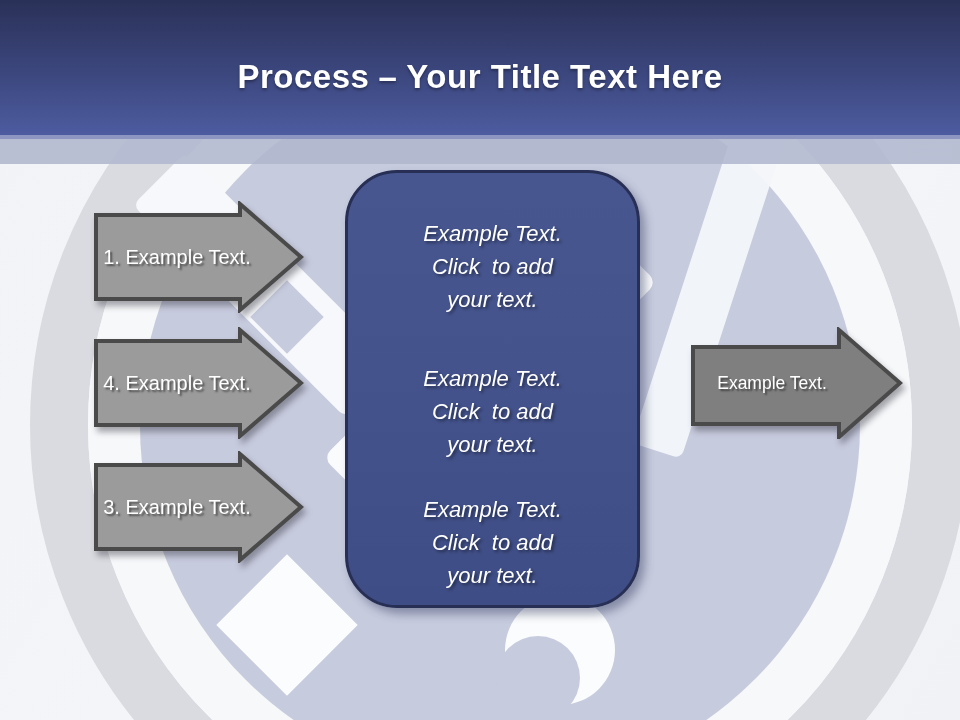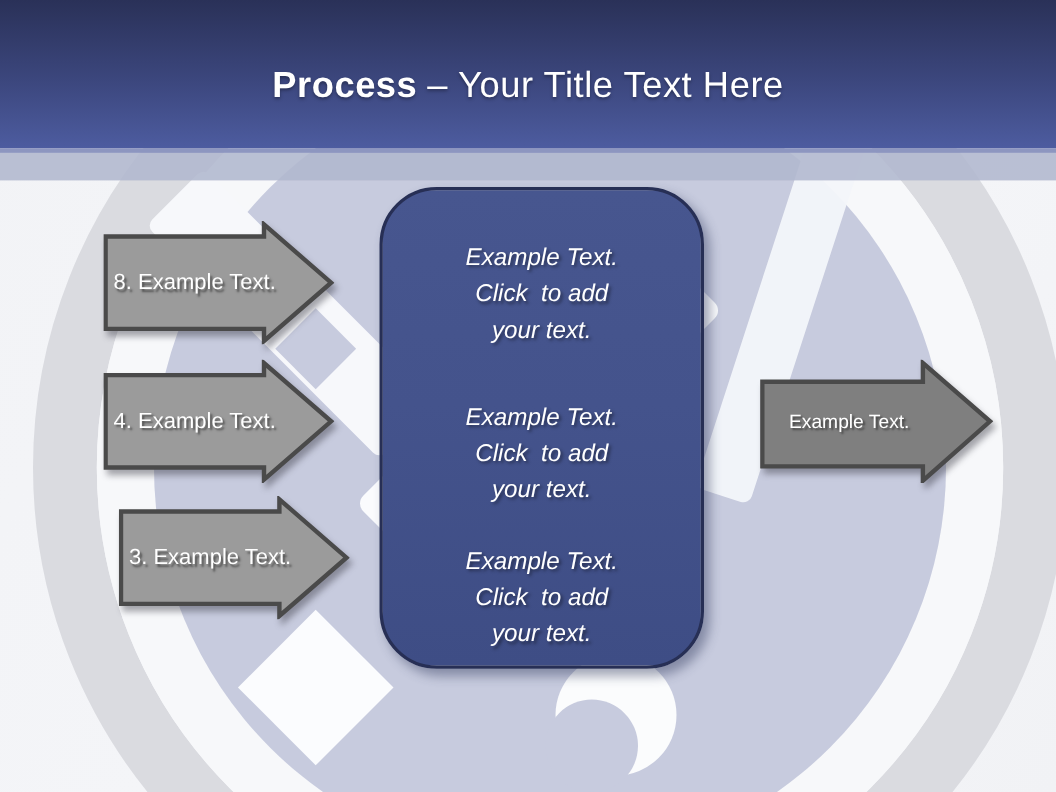--- a/index.html
+++ b/index.html
@@ -54,21 +54,21 @@
   .header {
     position:absolute; left:0; top:0; width:960px; height:135px; z-index:3;
     background:linear-gradient(180deg, var(--header-top,#2a3158) 0%, #3c477e 55%, var(--header-bottom,#4d5ca0) 100%);
     display:flex; align-items:center; justify-content:center;
   }
   .title {
     color:#ffffff; font-size:33px; letter-spacing:.5px; margin-top:18px;
     text-shadow:0 2px 3px rgba(0,0,0,.35); white-space:nowrap;
   }
   .title .t-bold { font-weight:bold; }
-  .title .t-rest { font-weight:normal; margin-left:9px; }
+  .title .t-rest { font-weight:bold; margin-left:9px; }
   .header-sep {
     position:absolute; left:0; top:135px; width:960px; height:4px; z-index:3;
     background:#8d96c0;
   }
   .header-band {
     position:absolute; left:0; top:139px; width:960px; height:25px; z-index:2;
     background:rgba(177,183,206,0.88);
   }
 
   
@@ -78,21 +78,21 @@
   .arrow-left polygon { fill:var(--left-arrow-fill,#9b9b9b); stroke:var(--arrow-border,#4a4a4a); stroke-width:4; }
   .arrow-right polygon { fill:var(--right-arrow-fill,#7f7f7f); stroke:var(--arrow-border,#4a4a4a); stroke-width:4; }
   .arrow-label {
     position:absolute; left:8px; right:52px; top:0; bottom:0;
     display:flex; align-items:center; justify-content:center;
     color:#ffffff; font-size:20px; text-shadow:2px 2px 2px rgba(0,0,0,.5);
     white-space:nowrap;
   }
   #arrow-1 { left:94px; top:201px; }
   #arrow-2 { left:94px; top:327px; }
-  #arrow-3 { left:108px; top:451px; }
+  #arrow-3 { left:94px; top:451px; }
   #arrow-out { left:691px; top:327px; width:212px; }
   #arrow-out .arrow-label { font-size:17.5px; right:58px; }
 
   
   .center-box {
     position:absolute; left:345px; top:170px; width:295px; height:438px; z-index:4;
     background:linear-gradient(180deg,#47568f 0%, var(--box-fill,#44538c) 45%, #3e4d85 100%);
     border:3px solid var(--box-border,#272f55); border-radius:52px;
     box-shadow:5px 6px 10px rgba(50,60,95,.45);
     display:flex; flex-direction:column; align-items:center;
@@ -129,21 +129,21 @@
     <div class="title">
       <span class="t-bold">Process</span><span class="t-rest">– Your Title Text Here</span>
     </div>
   </div>
   <div class="header-sep"></div>
 
   <div class="arrow arrow-left" id="arrow-1">
     <svg viewBox="0 0 210 112">
       <polygon points="2,14 146,14 146,3 207,56 146,109 146,98 2,98"></polygon>
     </svg>
-    <span class="arrow-label">8. Example Text.</span>
+    <span class="arrow-label">1. Example Text.</span>
   </div>
   <div class="arrow arrow-left" id="arrow-2">
     <svg viewBox="0 0 210 112">
       <polygon points="2,14 146,14 146,3 207,56 146,109 146,98 2,98"></polygon>
     </svg>
     <span class="arrow-label">4. Example Text.</span>
   </div>
   <div class="arrow arrow-left" id="arrow-3">
     <svg viewBox="0 0 210 112">
       <polygon points="2,14 146,14 146,3 207,56 146,109 146,98 2,98"></polygon>

